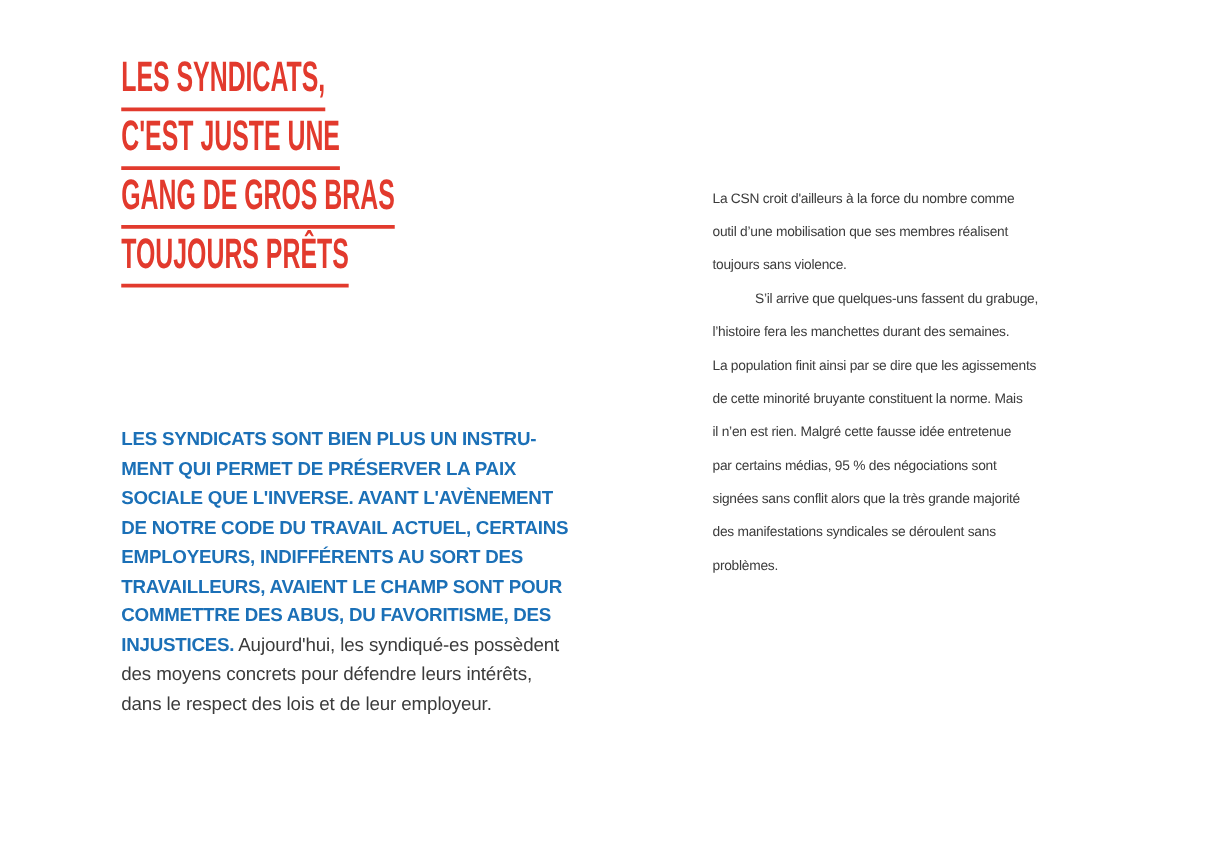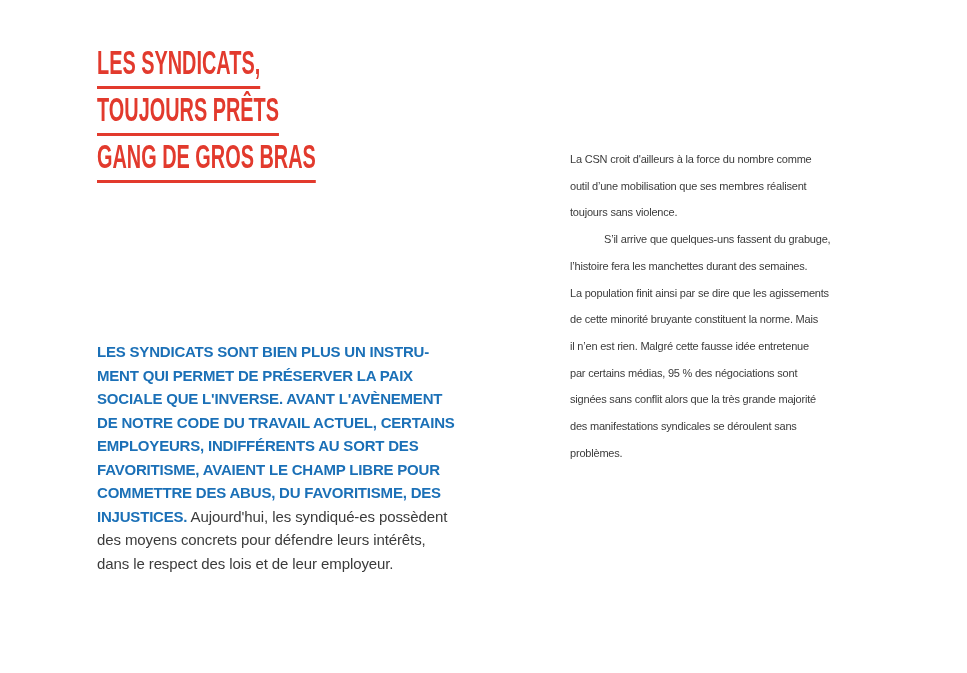--- a/index.html
+++ b/index.html
@@ -80,30 +80,31 @@
     text-indent:34px;
   }
 </style>
 </head>
 <body>
 
 <div class="page">
 
   <h1 class="headline">
     <div class="hl-row"><span class="hl-text">LES SYNDICATS,</span></div>
+    <div class="hl-row"><span class="hl-text">C'EST JUSTE UNE</span></div>
+    <div class="hl-row"><span class="hl-text">GANG DE GROS BRAS</span></div>
     <div class="hl-row"><span class="hl-text">TOUJOURS PRÊTS</span></div>
-    <div class="hl-row"><span class="hl-text">GANG DE GROS BRAS</span></div>
   </h1>
 
   <p class="lead"><span class="lead-strong">LES SYNDICATS SONT BIEN PLUS UN INSTRU-
 MENT QUI PERMET DE PRÉSERVER LA PAIX
 SOCIALE QUE L'INVERSE. AVANT L'AVÈNEMENT
 DE NOTRE CODE DU TRAVAIL ACTUEL, CERTAINS
 EMPLOYEURS, INDIFFÉRENTS AU SORT DES
-FAVORITISME, AVAIENT LE CHAMP LIBRE POUR
+TRAVAILLEURS, AVAIENT LE CHAMP SONT POUR
 COMMETTRE DES ABUS, DU FAVORITISME, DES
 INJUSTICES.</span><span class="lead-rest"> Aujourd'hui, les syndiqué-es possèdent
 des moyens concrets pour défendre leurs intérêts,
 dans le respect des lois et de leur employeur.</span></p>
 
   <div class="right-col">
     <p>La CSN croit d'ailleurs à la force du nombre comme
 outil d’une mobilisation que ses membres réalisent
 toujours sans violence.</p>
     <p class="indented">S’il arrive que quelques-uns fassent du grabuge,

